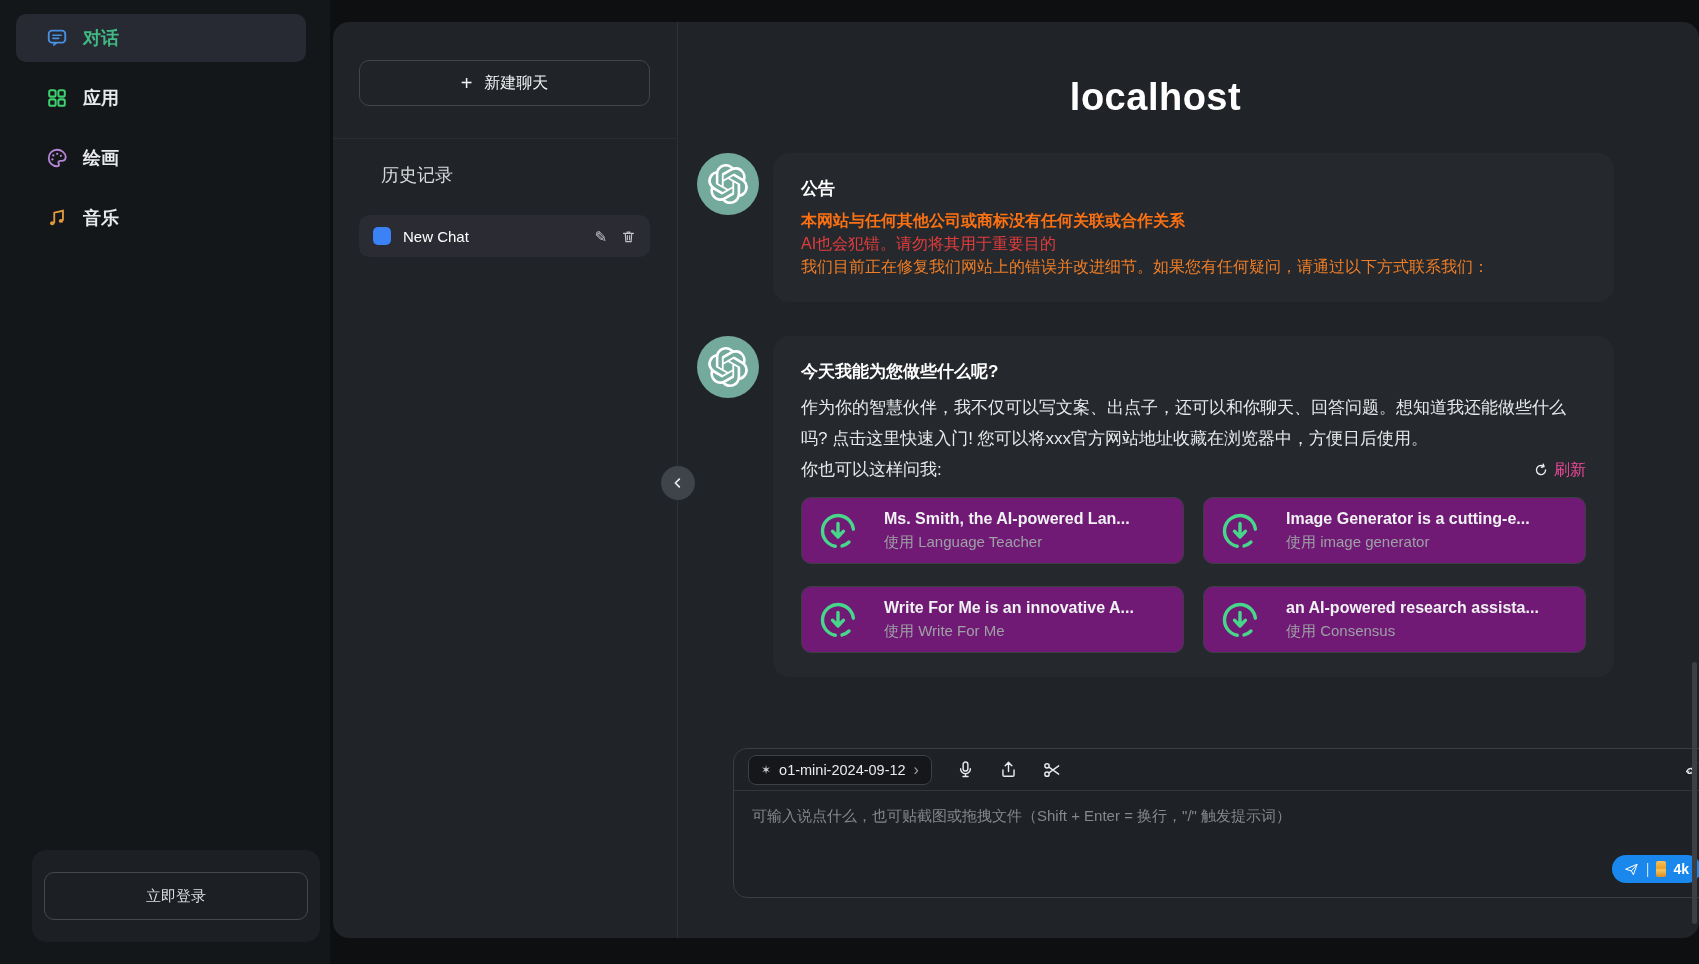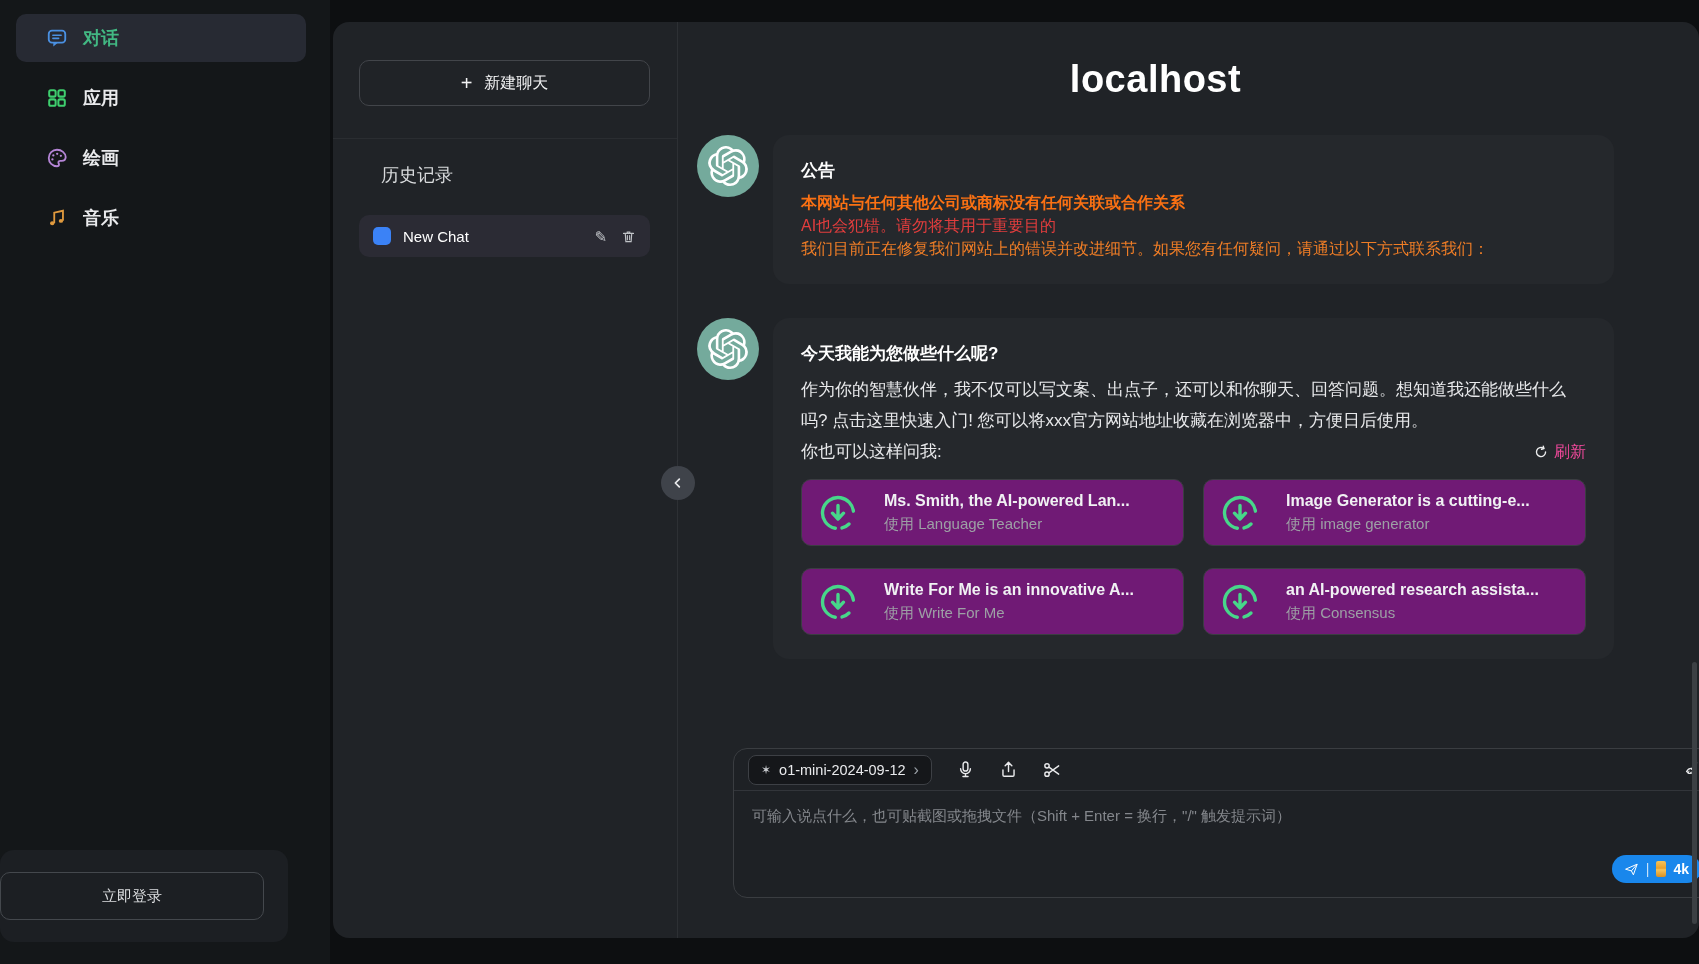--- a/index.html
+++ b/index.html
@@ -18,23 +18,23 @@
     background:#141719; padding:14px 24px 0 16px;
   }
   .side-item {
     height:48px; border-radius:10px; display:flex; align-items:center;
     gap:15px; padding:16px 30px; margin-bottom:12px;
     font-size:18px; font-weight:700; color:#e9eaec; cursor:pointer;
   }
   .side-item.active { background:#272a33; color:#42b883; }
   .side-icon { width:22px; height:22px; flex:0 0 22px; }
   .login-card {
-    position:absolute; left:0; bottom:22px; width:288px; height:92px;
+    position:absolute; left:32px; bottom:22px; width:288px; height:92px;
     background:#1c1f23; border-radius:14px;
-    display:flex; align-items:center; 
+    display:flex; align-items:center; justify-content:center;
   }
   .login-btn {
     width:264px; height:48px; background:transparent;
     border:1px solid #44484d; border-radius:10px;
     color:#dcdee0; font-size:15px; cursor:pointer;
     font-family:inherit;
   }
 
   
   .panel {
@@ -68,21 +68,21 @@
   .pencil-glyph { font-size:15px; line-height:1; cursor:pointer; }
 
   
   .collapse-btn {
     position:absolute; left:328px; top:444px; width:34px; height:34px;
     border-radius:50%; background:#3f434a; display:flex; align-items:center;
     justify-content:center; cursor:pointer; z-index:5;
   }
 
   
-  .mainchat { flex:1; position:relative; padding:0 85px 0 19px; }
+  .mainchat { flex:1; position:relative; padding:18px 85px 0 19px; }
   .page-title {
     margin-top:36px; text-align:center; font-size:38px; font-weight:700;
     color:#ffffff; letter-spacing:.5px;
   }
   .msg-row { display:flex; align-items:flex-start; margin-top:34px; }
   .avatar {
     width:62px; height:62px; border-radius:50%; background:#74aa9c;
     flex:0 0 62px; margin-right:14px;
     display:flex; align-items:center; justify-content:center;
   }

